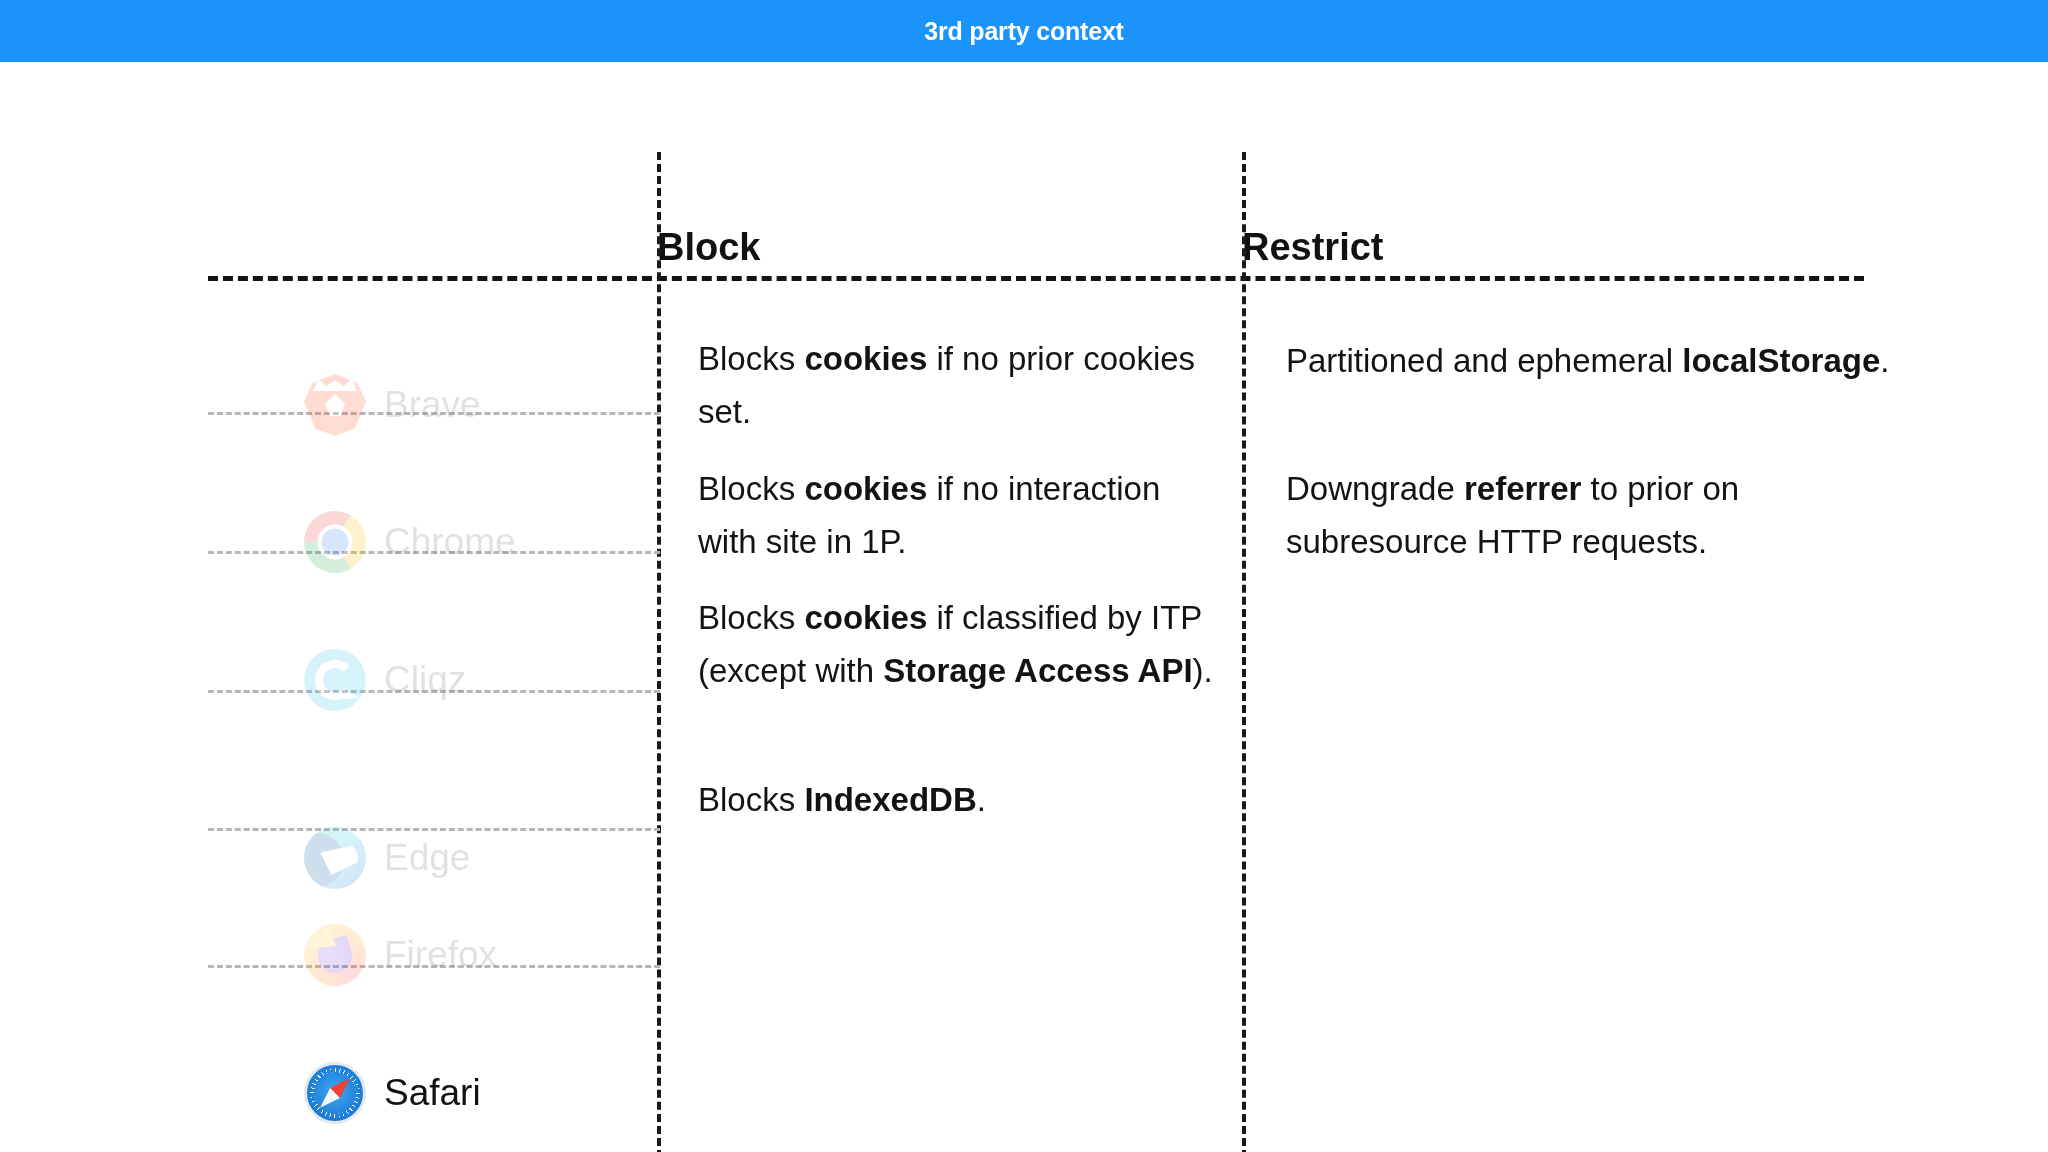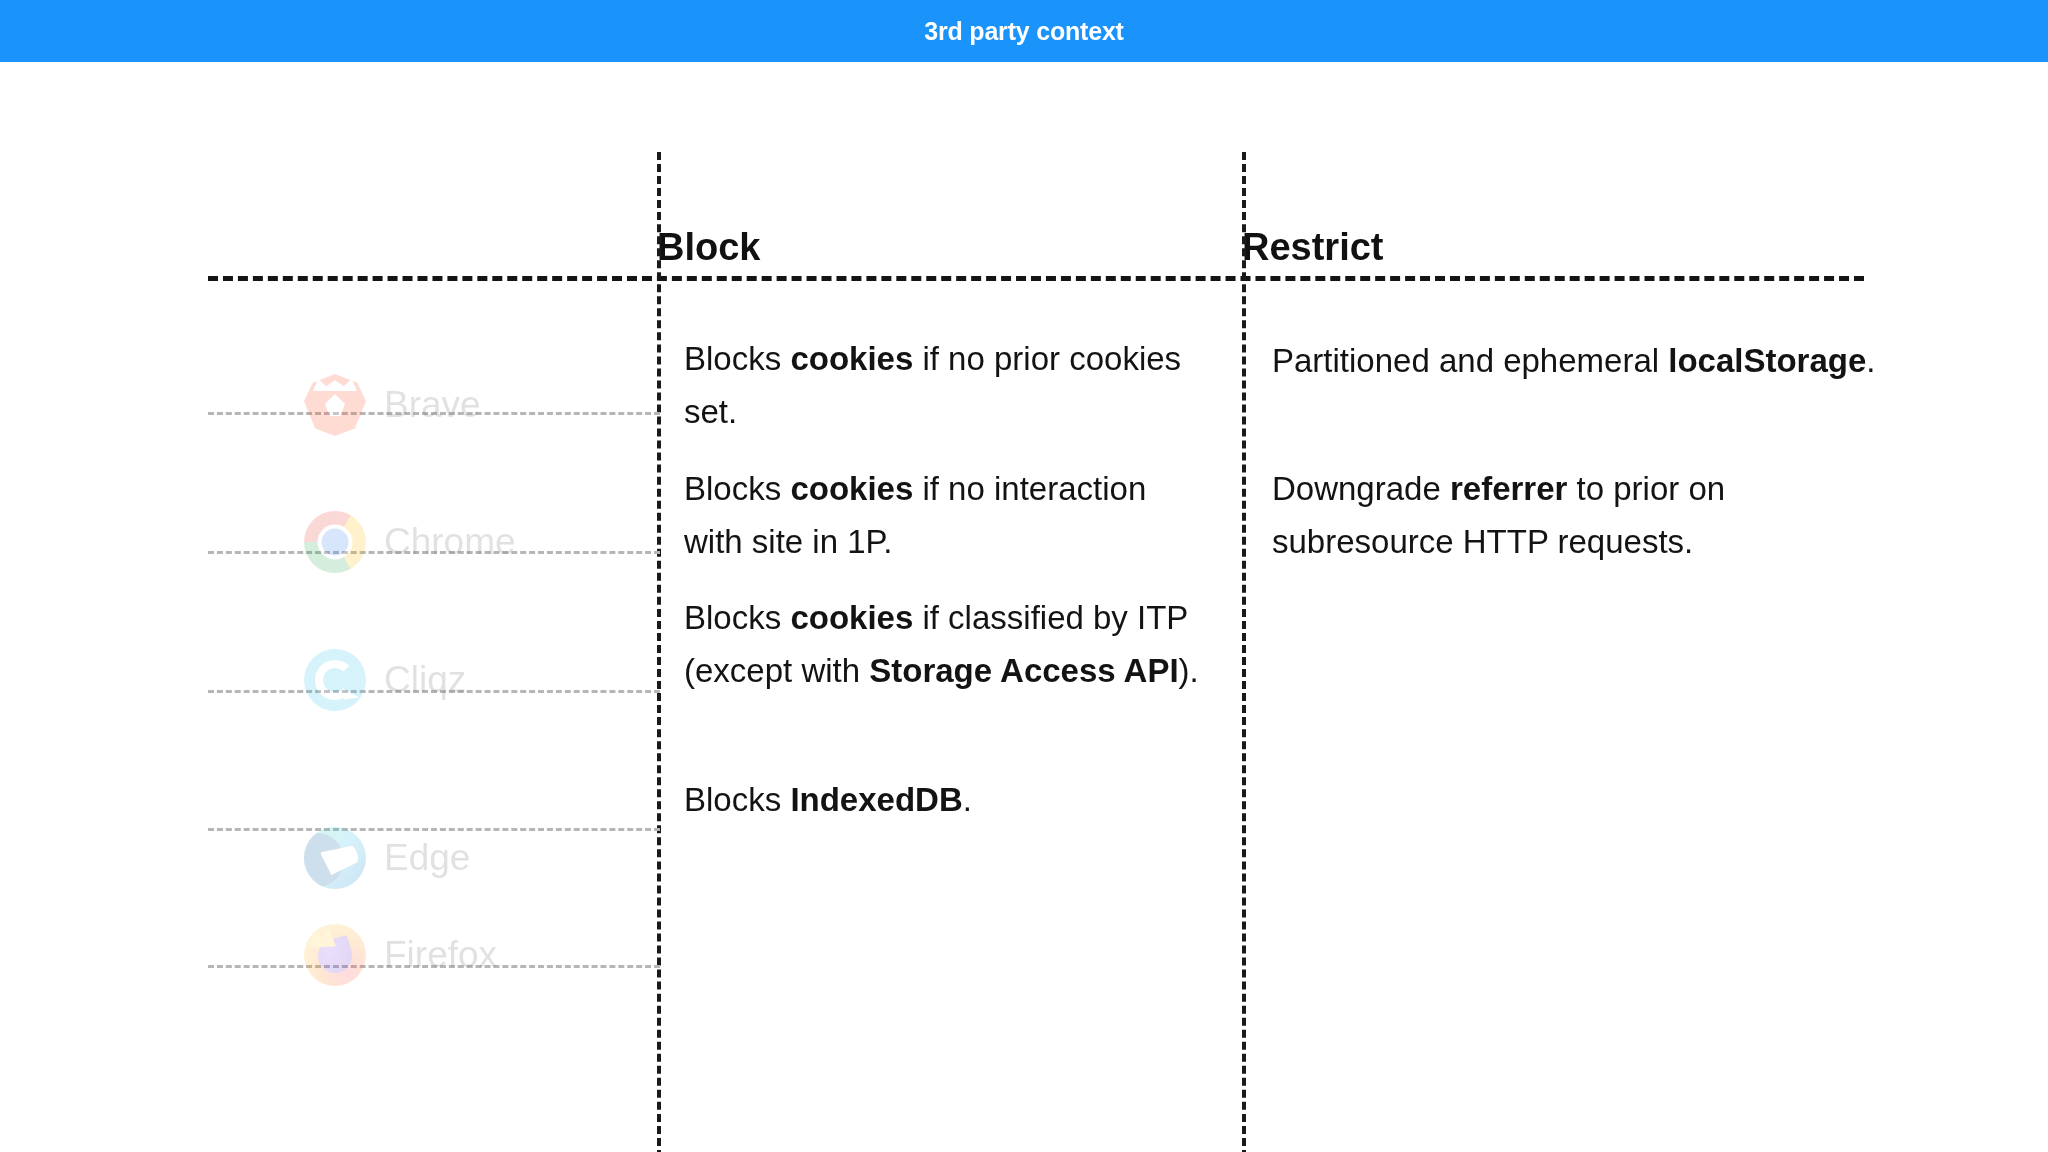--- a/index.html
+++ b/index.html
@@ -290,20 +290,21 @@
     transform-origin: 50% 0%;
   }
 
   
   .cell-text {
     position: absolute;
     font-size: 33px;
     line-height: 53px;
     color: #131313;
     font-family: "Liberation Sans", sans-serif;
+    margin-left: 14px;
   }
   .cell-text b { font-weight: bold; }
 
   .col-block   { left: 684px;  width: 530px; }
   .col-restrict{ left: 1272px; width: 620px; }
 </style>
 </head>
 <body>
 
 <div id="stage">
@@ -346,20 +347,28 @@
     <div class="browser-row dim" style="top:736px">
       <span class="browser-icon ico-edge"></span>
       <span class="browser-label">Edge</span>
     </div>
 
     <div class="browser-row dim" style="top:833px">
       <span class="browser-icon ico-firefox"></span>
       <span class="browser-label">Firefox</span>
     </div>
 
+    <div class="browser-row" style="top:971px">
+      <span class="browser-icon ico-safari">
+        <span class="ticks"></span>
+        <span class="needle-red"></span>
+        <span class="needle-white"></span>
+      </span>
+      <span class="browser-label">Safari</span>
+    </div>
 
     <div class="cell-text col-block" style="top:270px"><span>Blocks </span><b>cookies</b><span> if no prior cookies set.</span></div>
     <div class="cell-text col-block" style="top:400px"><span>Blocks </span><b>cookies</b><span> if no interaction with site in 1P.</span></div>
     <div class="cell-text col-block" style="top:529px"><span>Blocks </span><b>cookies</b><span> if classified by ITP (except with </span><b>Storage Access API</b><span>).</span></div>
     <div class="cell-text col-block" style="top:711px"><span>Blocks </span><b>IndexedDB</b><span>.</span></div>
 
     <div class="cell-text col-restrict" style="top:272px"><span>Partitioned and ephemeral </span><b>localStorage</b><span>.</span></div>
     <div class="cell-text col-restrict" style="top:400px"><span>Downgrade </span><b>referrer</b><span> to prior on subresource HTTP requests.</span></div>
 
   </div>

